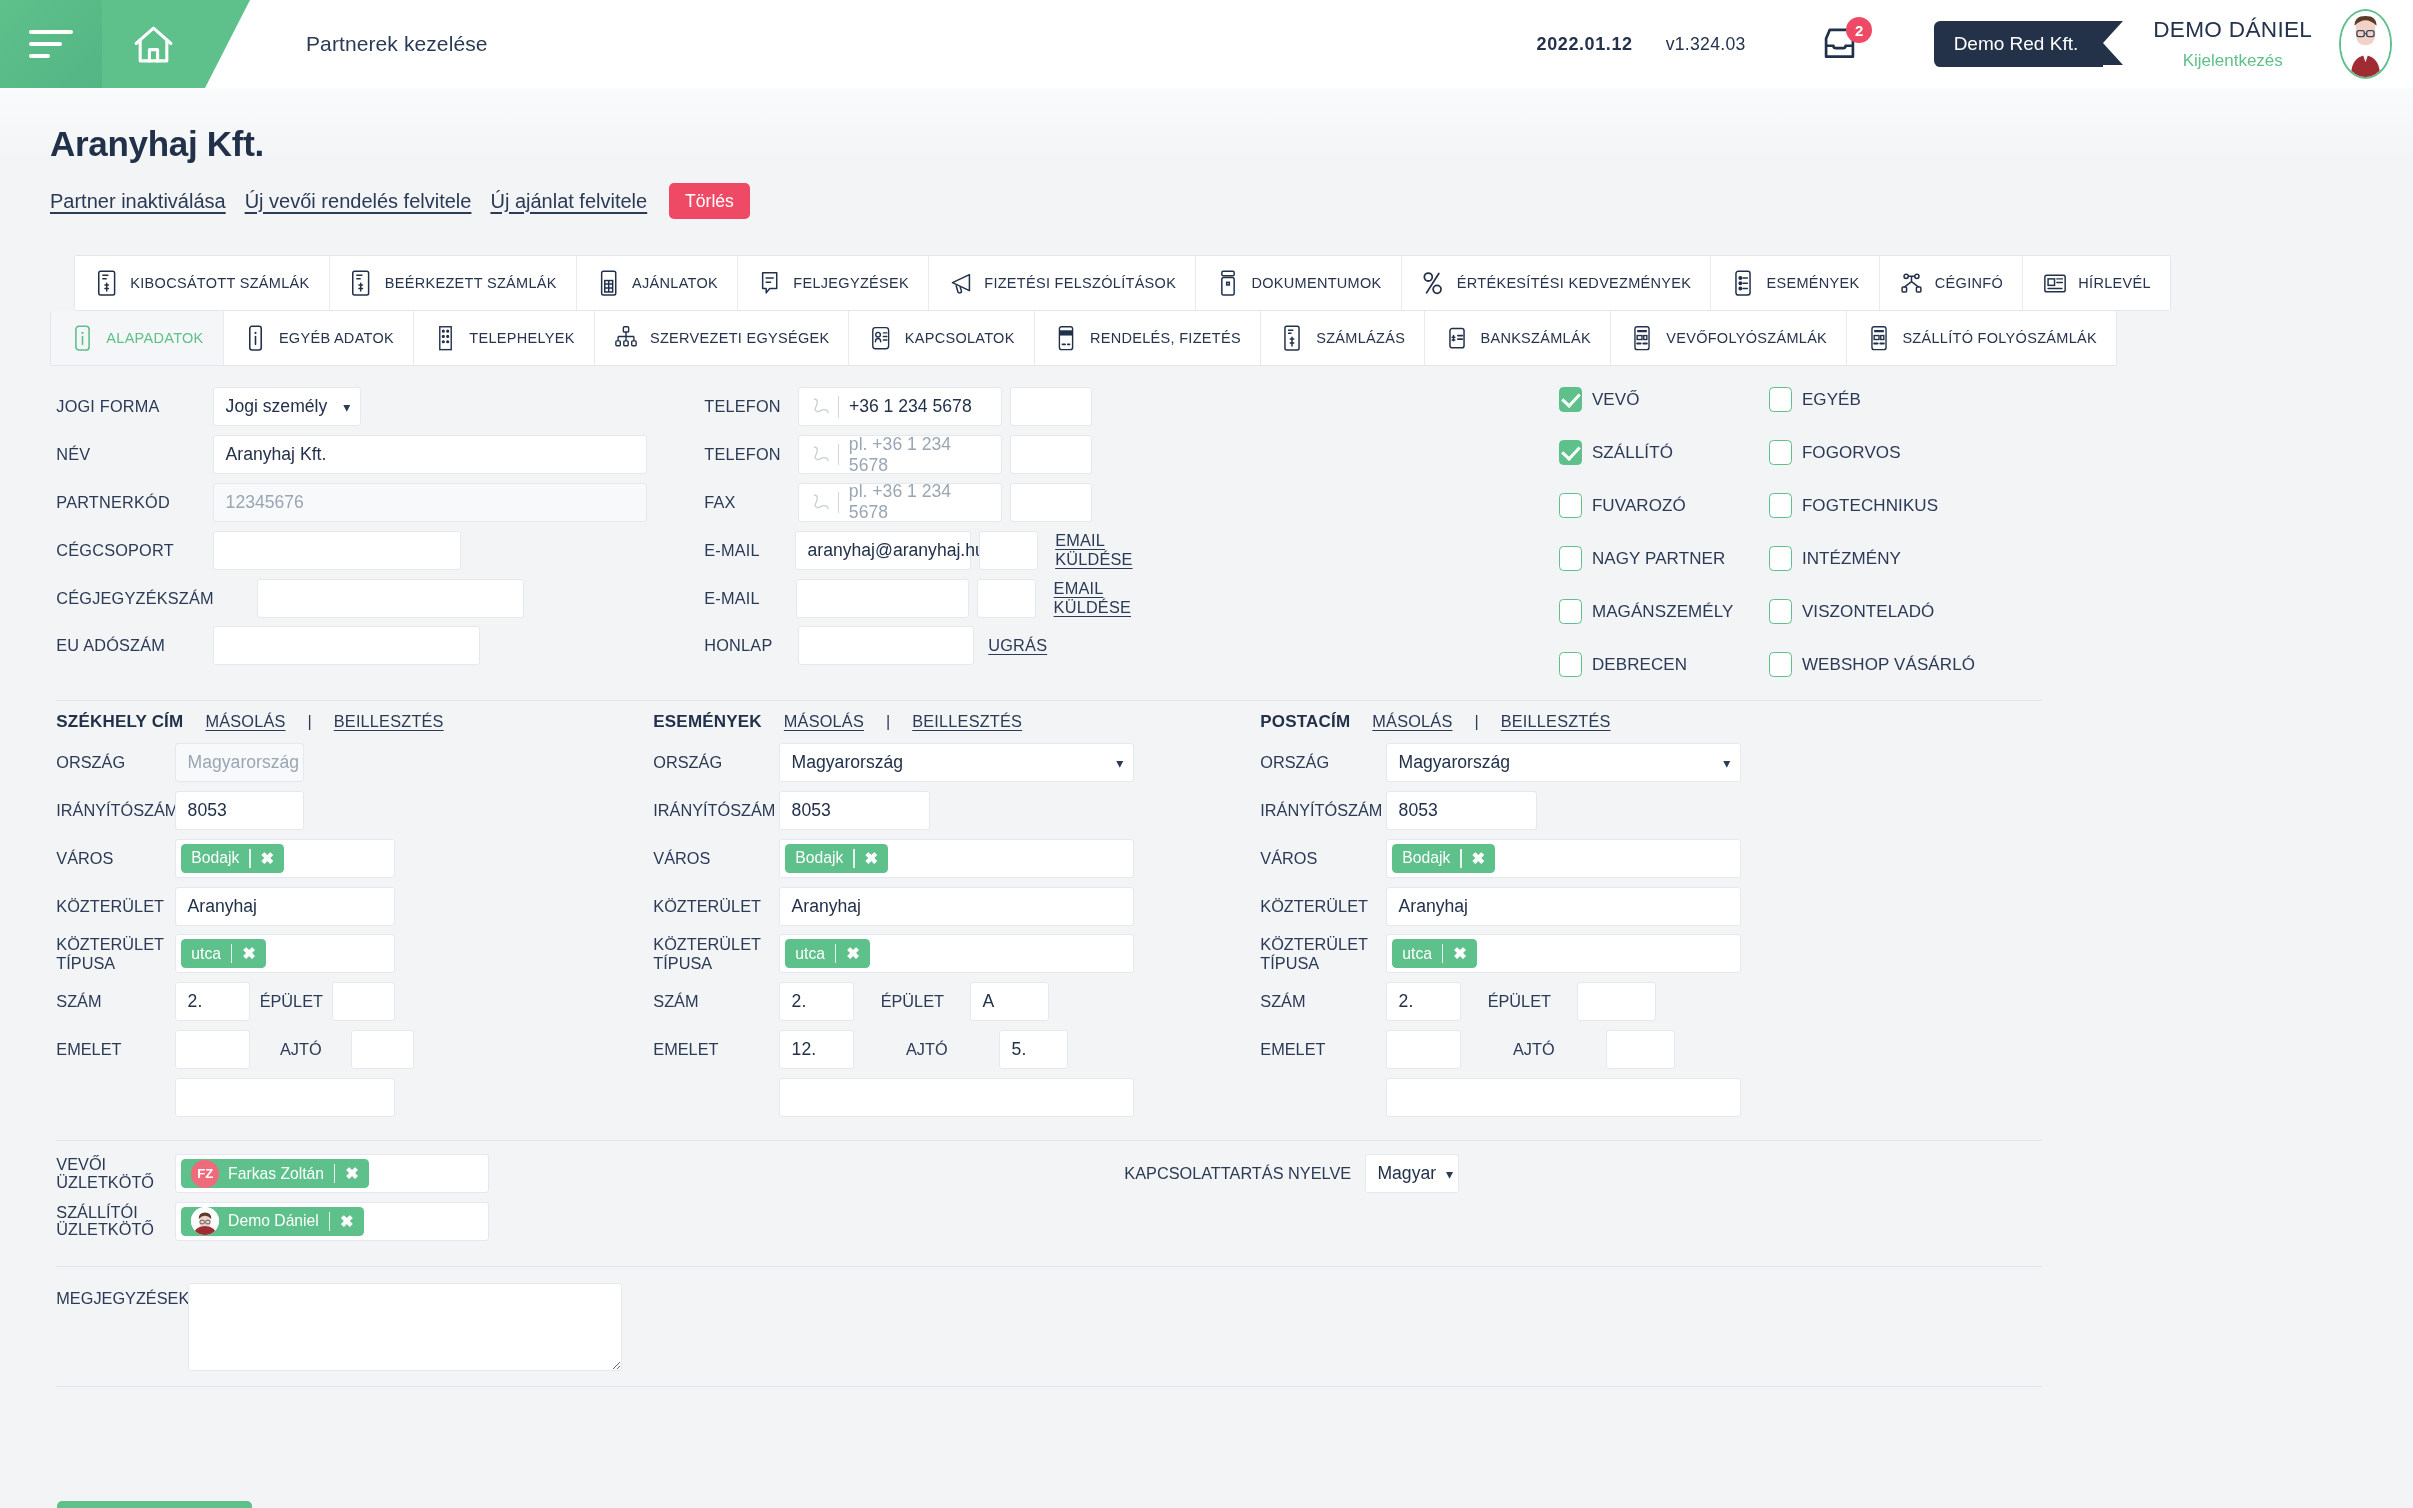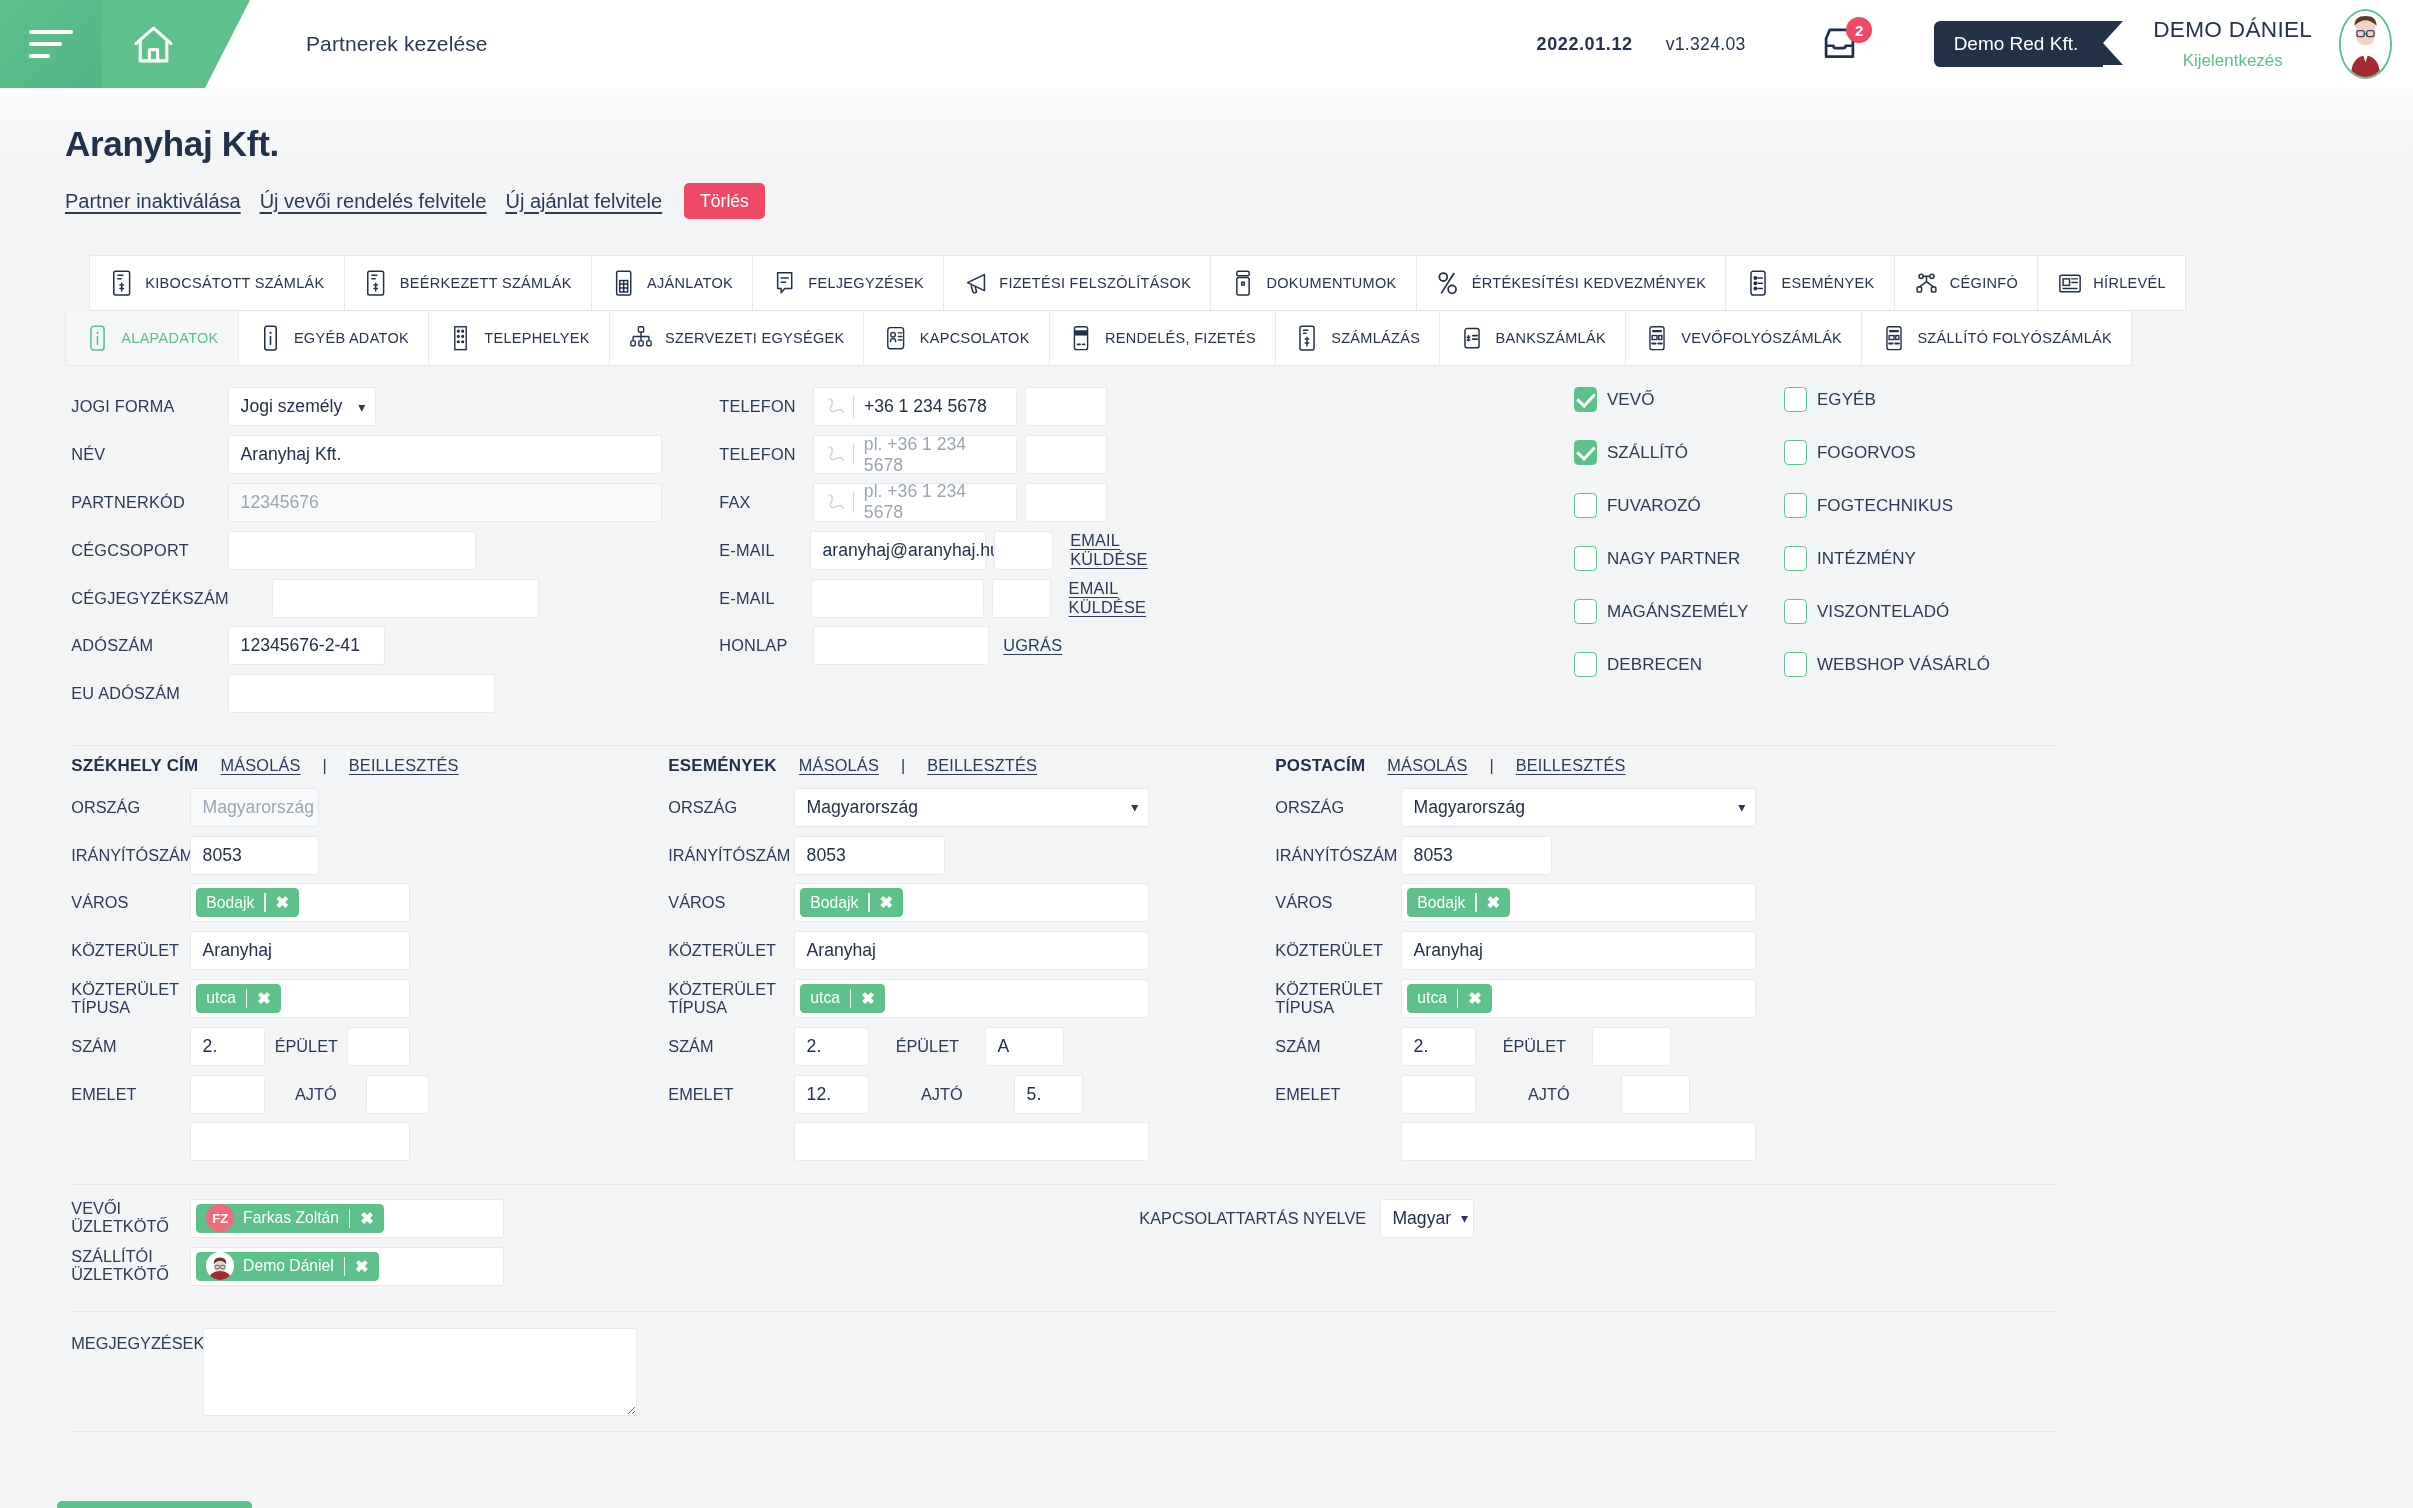--- a/index.html
+++ b/index.html
@@ -103,21 +103,21 @@
     overflow: hidden;
     position: relative;
     flex: 0 0 auto;
   }
 
   
   .page {
     position: relative;
     background: linear-gradient(180deg, #fafbfc 0%, #f2f4f6 75px);
     height: 1420px;
-    padding: 0 65px;
+    padding: 0 50px;
   }
 
   .page-title {
     padding-top: 36px;
     font-size: 35px;
     font-weight: 700;
     letter-spacing: -0.3px;
     color: #22314a;
   }
   .action-row { margin-top: 19px; display:flex; align-items:center; gap: 19px; }
@@ -610,24 +610,20 @@
         <div class="frow">
           <span class="flabel" style="width:157px">CÉGCSOPORT</span>
           <div class="inp" style="width:248px"></div>
         </div>
 
         <div class="frow">
           <span class="flabel" style="width:201px">CÉGJEGYZÉKSZÁM</span>
           <div class="inp" style="width:267px"></div>
         </div>
 
-        <div class="frow">
-          <span class="flabel" style="width:157px">ADÓSZÁM</span>
-          <div class="inp" style="width:157px">12345676-2-41</div>
-        </div>
 
         <div class="frow">
           <span class="flabel" style="width:157px">EU ADÓSZÁM</span>
           <div class="inp" style="width:267px"></div>
         </div>
       </div>
 
       <div class="col-mid">
 
         <div class="frow">

